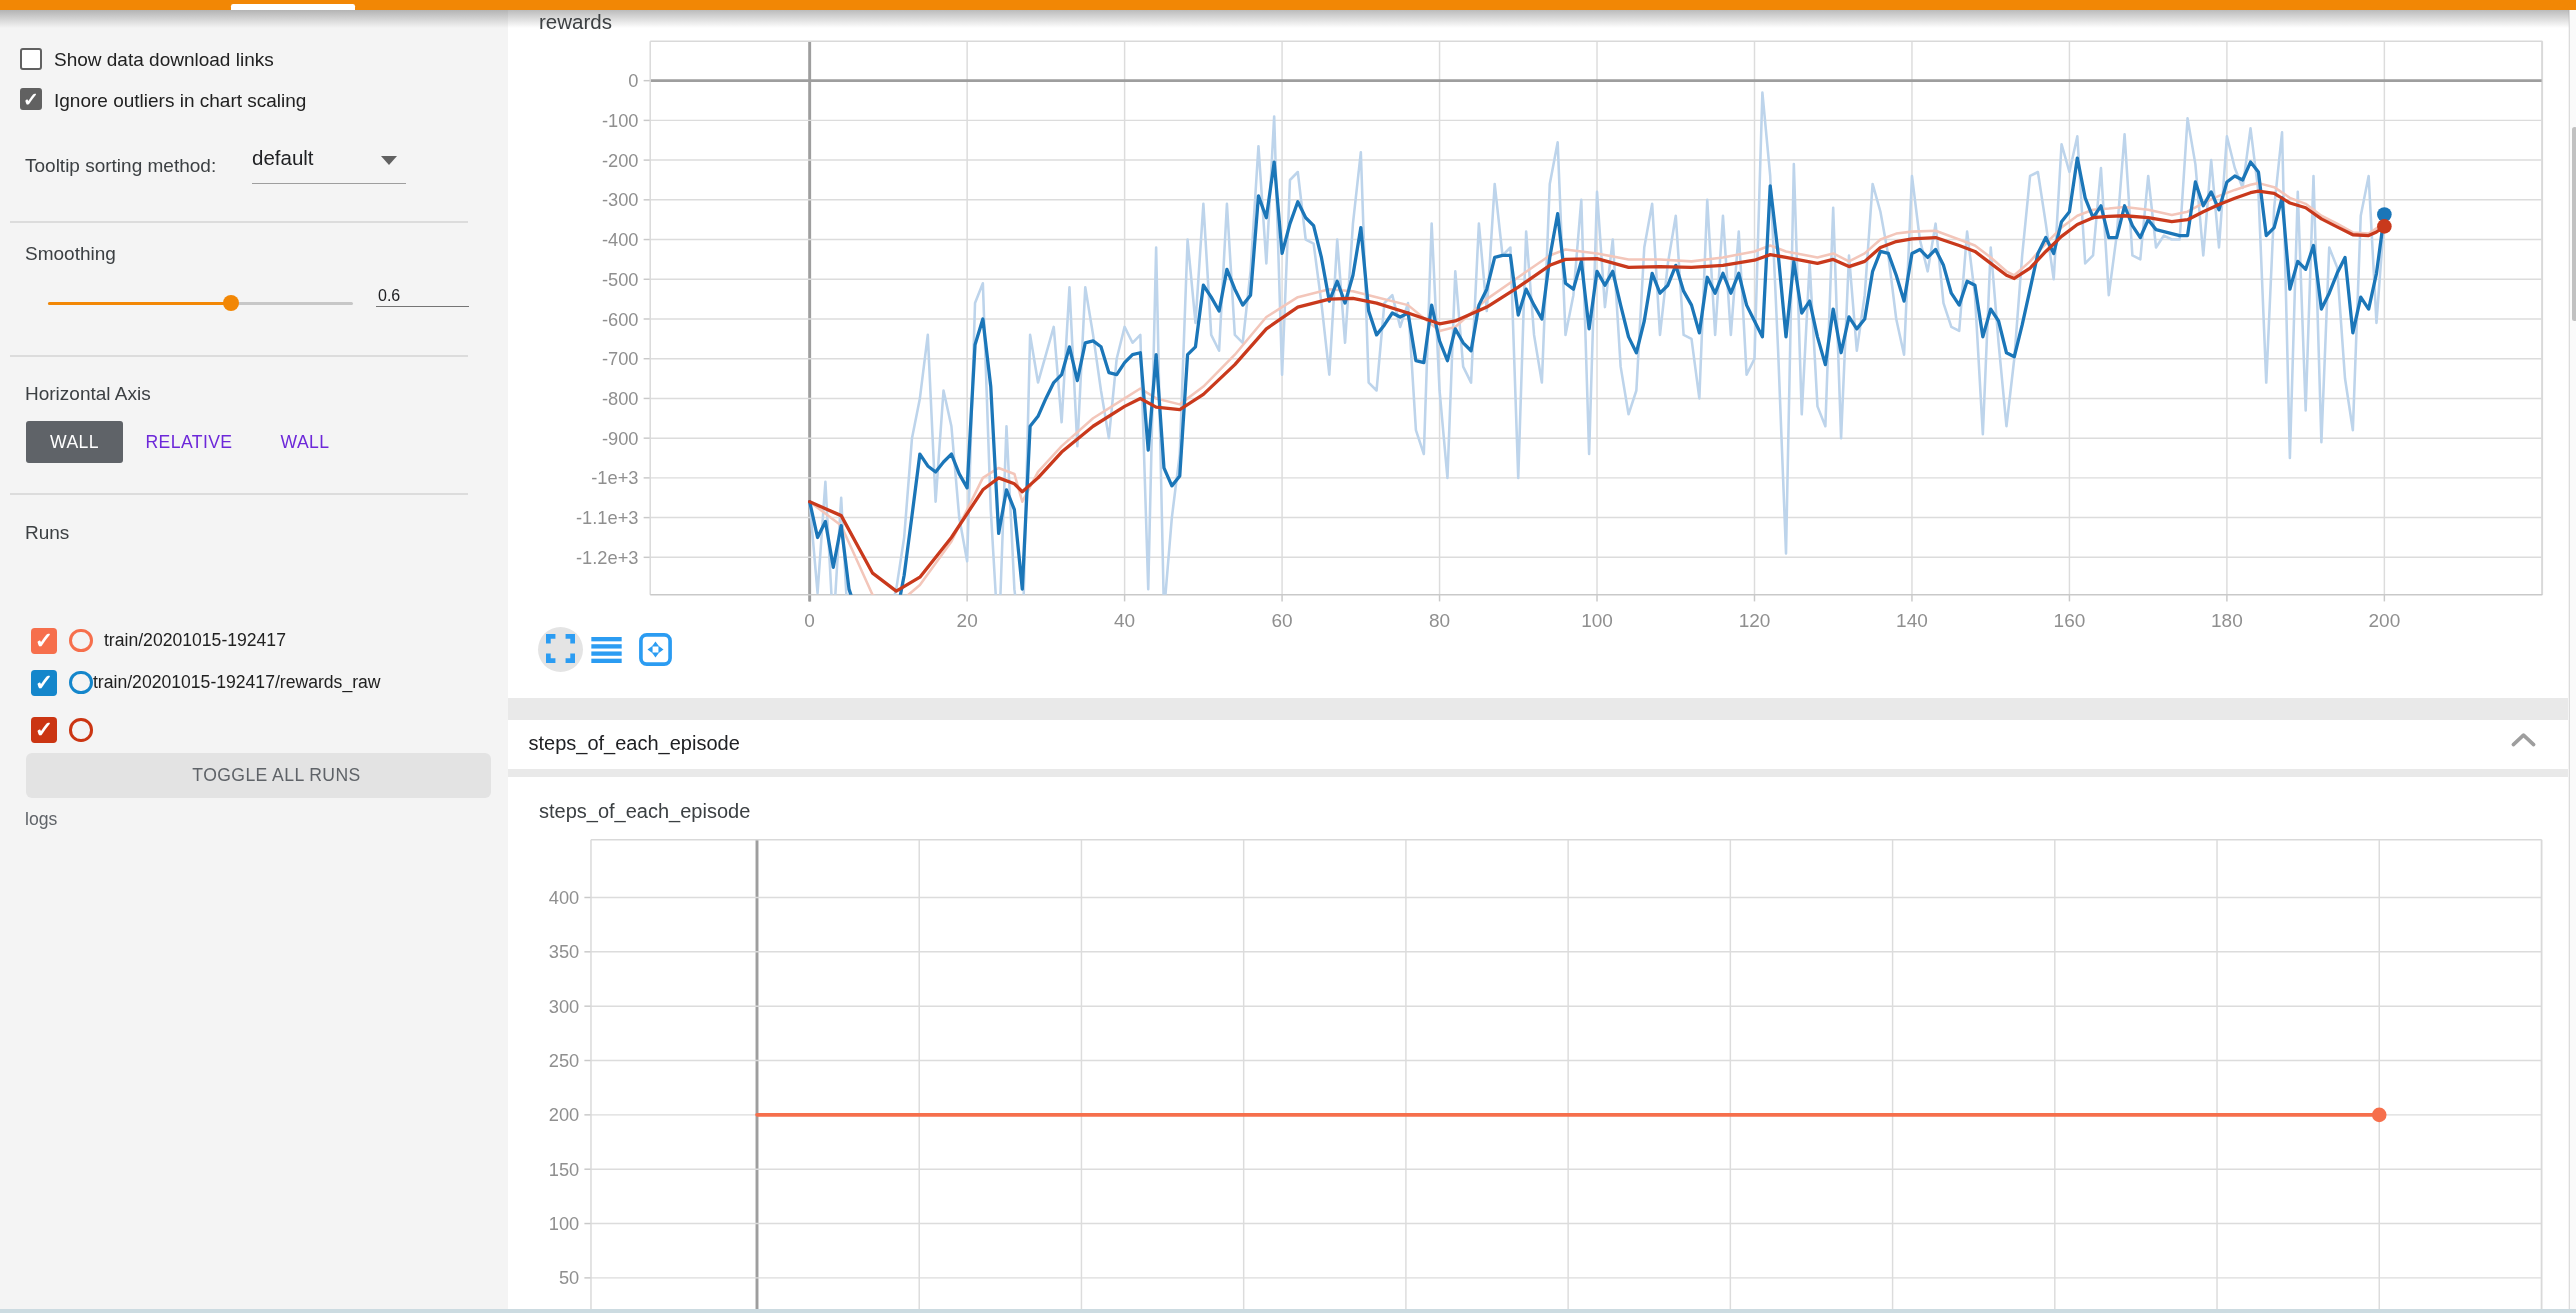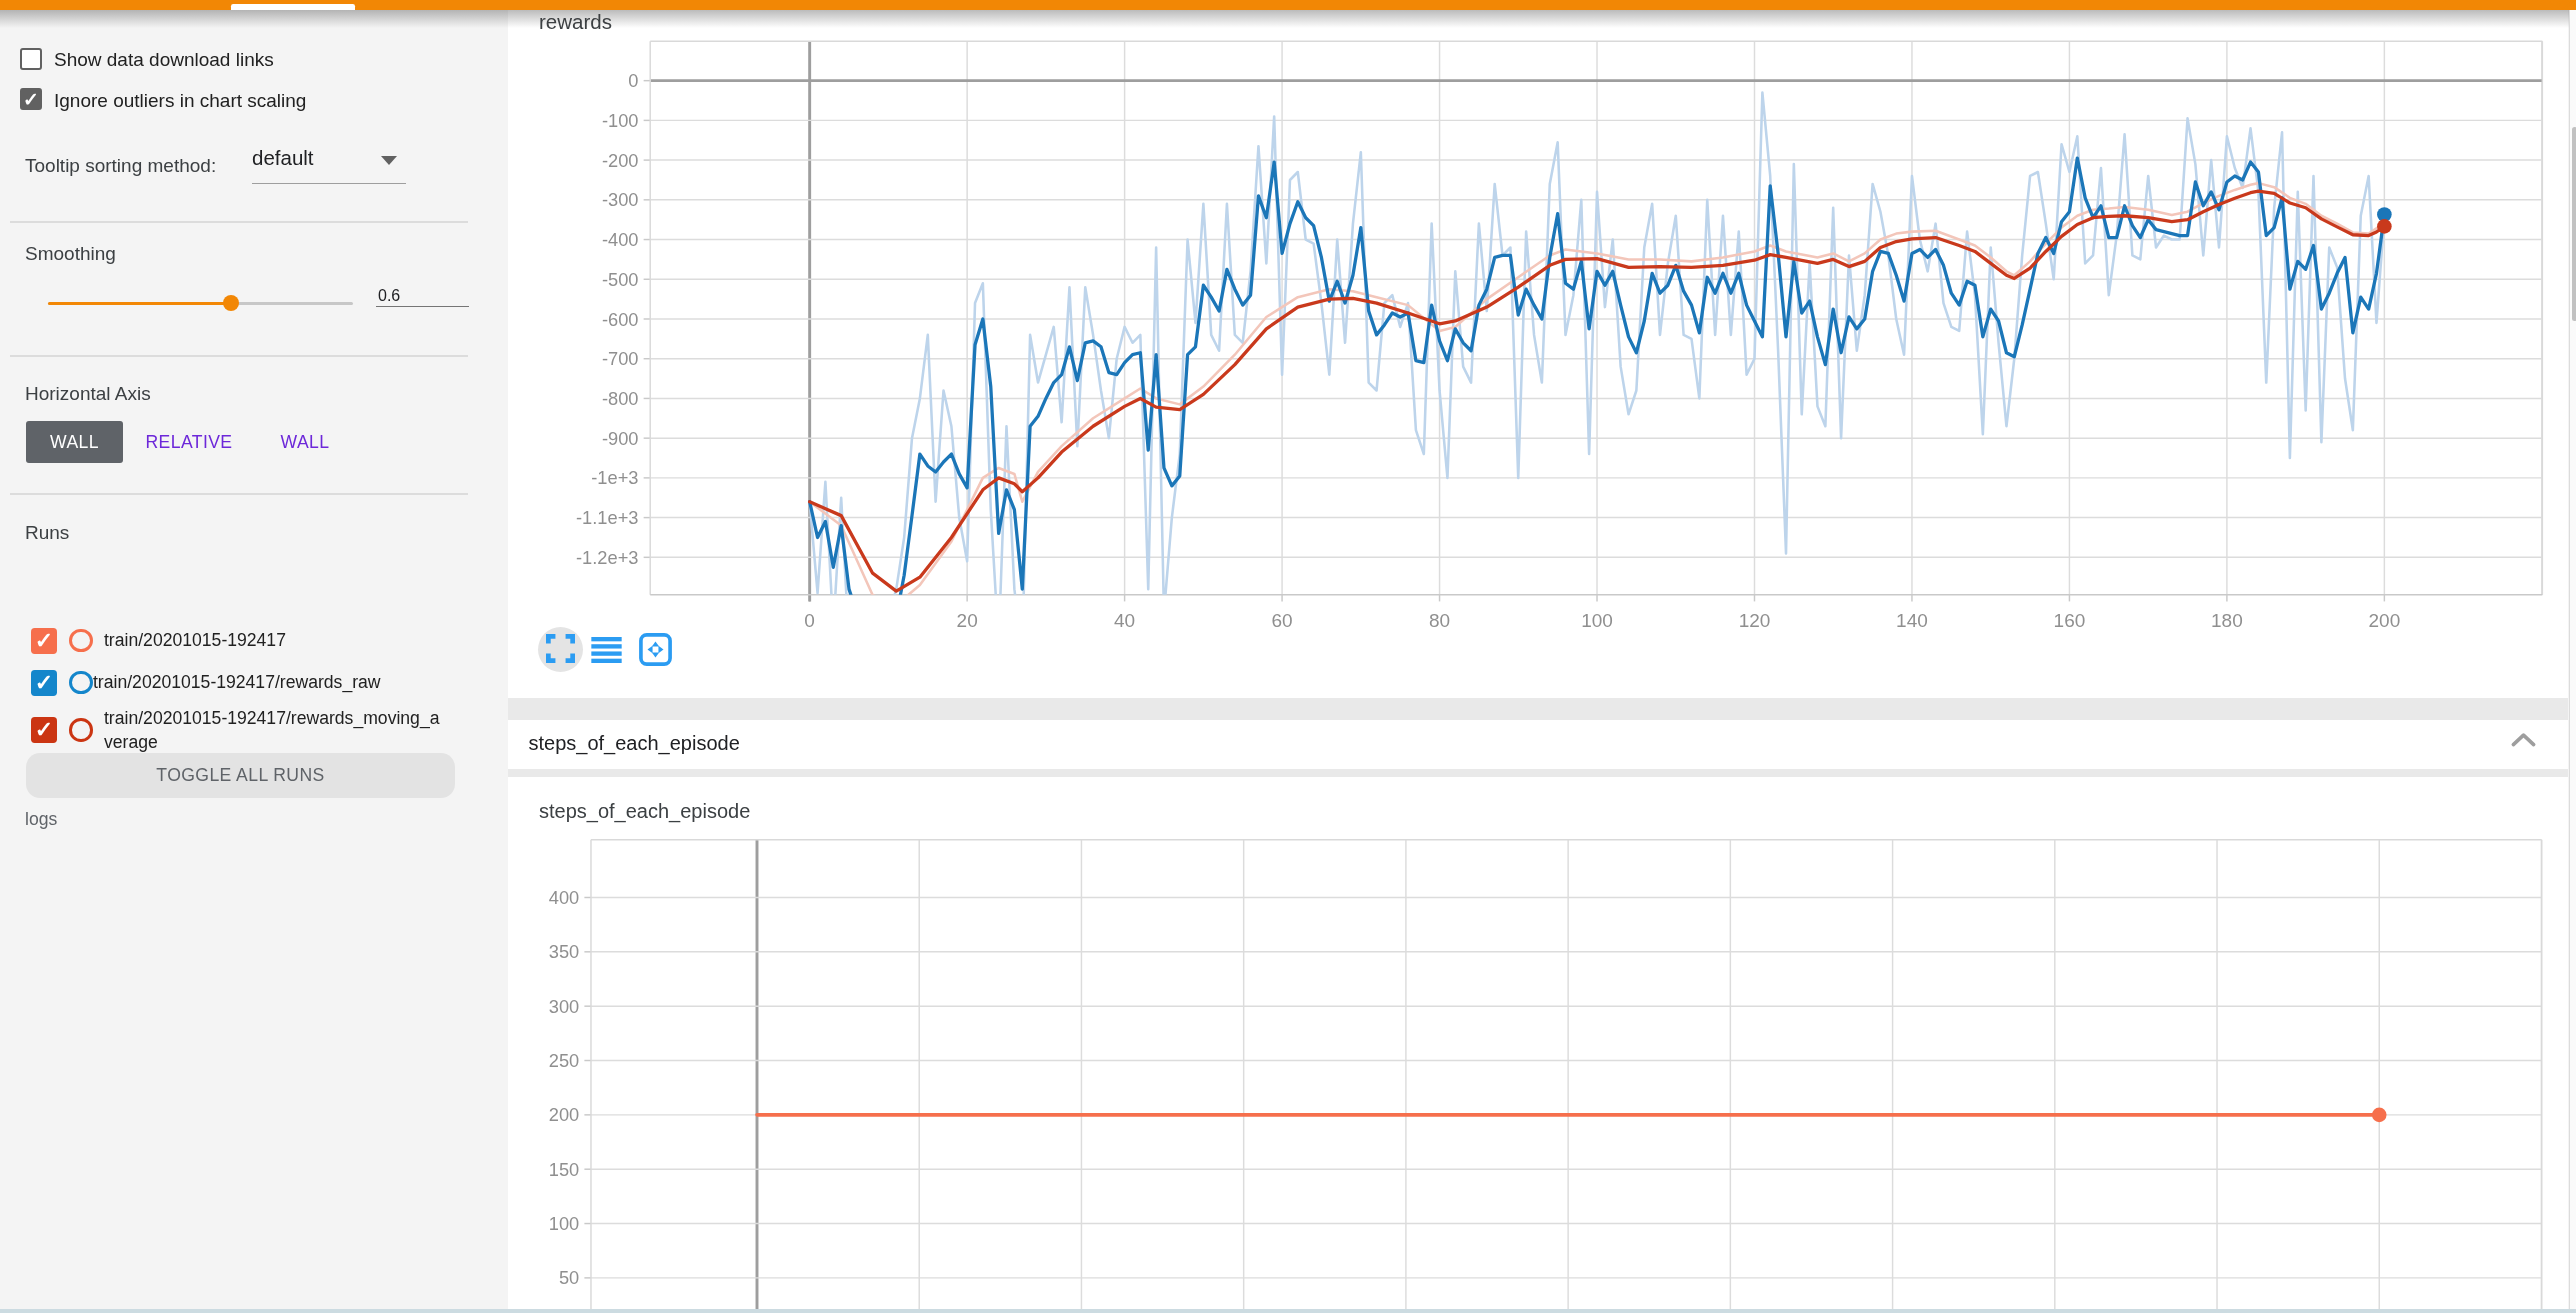--- a/index.html
+++ b/index.html
@@ -23,21 +23,21 @@
   .slider-thumb{width:16px;height:16px;border-radius:50%;background:#f28705;}
   .num-input{border:none;outline:none;background:transparent;border-bottom:1.5px solid #757575;font-size:16px;color:#202124;font-family:"Liberation Sans",sans-serif;}
   .axis-btn{display:flex;align-items:center;justify-content:center;font-size:17.6px;letter-spacing:0.4px;}
   .axis-btn.sel{background:#5f6368;color:#fff;border-radius:2.9px;}
   .axis-btn.unsel{color:#6d28d9;}
   .filter-input{border:none;outline:none;background:transparent;border-bottom:1.5px solid #5f6368;font-size:19px;color:#202124;font-family:"Liberation Sans",sans-serif;}
   .run-row{display:flex;align-items:flex-start;}
   .run-check{width:26px;height:26px;border-radius:3.7px;color:#fff;font-size:22px;font-weight:bold;line-height:26px;text-align:center;flex:none;}
   .run-circle{width:17.6px;height:17.6px;border-radius:50%;border:3.7px solid #000;background:transparent;flex:none;}
   .run-label{font-size:17.6px;color:#212121;line-height:23.4px;word-break:break-all;}
-  .toggle-btn{display:flex;align-items:center;justify-content:center;background:#e3e3e3;border-radius:14px;color:#5f6368;font-size:17.6px;letter-spacing:0.4px;}
+  .toggle-btn{display:flex;align-items:center;justify-content:center;background:#e3e3e3;border-radius:6px;color:#5f6368;font-size:17.6px;letter-spacing:0.4px;padding-left:36px;}
   
   .main-bg{left:508px;top:10.2px;width:2060px;height:1303px;background:#e9e9e9;z-index:1;}
   .card{background:#ffffff;z-index:2;}
   .chart-title{font-size:20.5px;color:#3c4043;}
   .hdr-title{font-size:20px;color:#202124;}
   #charts{left:0;top:0;z-index:3;pointer-events:none;}
   .scrollbar{left:2569px;top:10.2px;width:7.3px;height:1303px;background:#fafafa;border-left:0.7px solid #dcdcdc;z-index:41;}
   .scroll-thumb{left:1.5px;top:117px;width:5.1px;height:194px;background:#c1c1c1;border-radius:2.9px;}
   .bottom-strip{left:0;top:1309px;width:2576px;height:4.4px;background:#ccdbe1;z-index:42;}
   .icon-circle{width:45px;height:45px;border-radius:50%;background:#e4e4e4;display:flex;align-items:center;justify-content:center;}
@@ -278,21 +278,20 @@
       <div class="run-label" style="margin-left:11px;margin-top:0.7px;width:344px;">train/20201015-192417</div>
     </div>
     <div class="abs run-row" style="left:31px;top:660px;width:410px;">
       <div class="run-check" style="background: rgb(20, 134, 203);">✓</div>
       <div class="run-circle" style="margin-left: 12.4px; margin-top: 0.7px; border-color: rgb(20, 134, 203);"></div>
       <div class="run-label" style="margin-top:0.7px;width:344px;">train/20201015-192417/rewards_raw</div>
     </div>
     <div class="abs run-row" style="left:31px;top:697px;width:410px;">
       <div class="run-check" style="margin-top: 10.2px; background: rgb(203, 53, 18);">✓</div>
       <div class="run-circle" style="margin-left: 12.4px; margin-top: 11px; border-color: rgb(203, 53, 18);"></div>
-      <div class="run-label" style="margin-left:11px;width:344px;">train/20201015-192417/rewards_moving_average</div>
     </div>
 
     <div class="abs toggle-btn" style="left:26px;top:743px;width:429px;height:45px;">TOGGLE ALL RUNS</div>
     <div class="abs" style="left:25px;top:799px;font-size:17.6px;color:#5f6368;">logs</div>
   </div>
 
   <div class="abs topbar">
     <div class="abs topbar-notch"></div>
   </div>
   <div class="abs top-shadow"></div>

